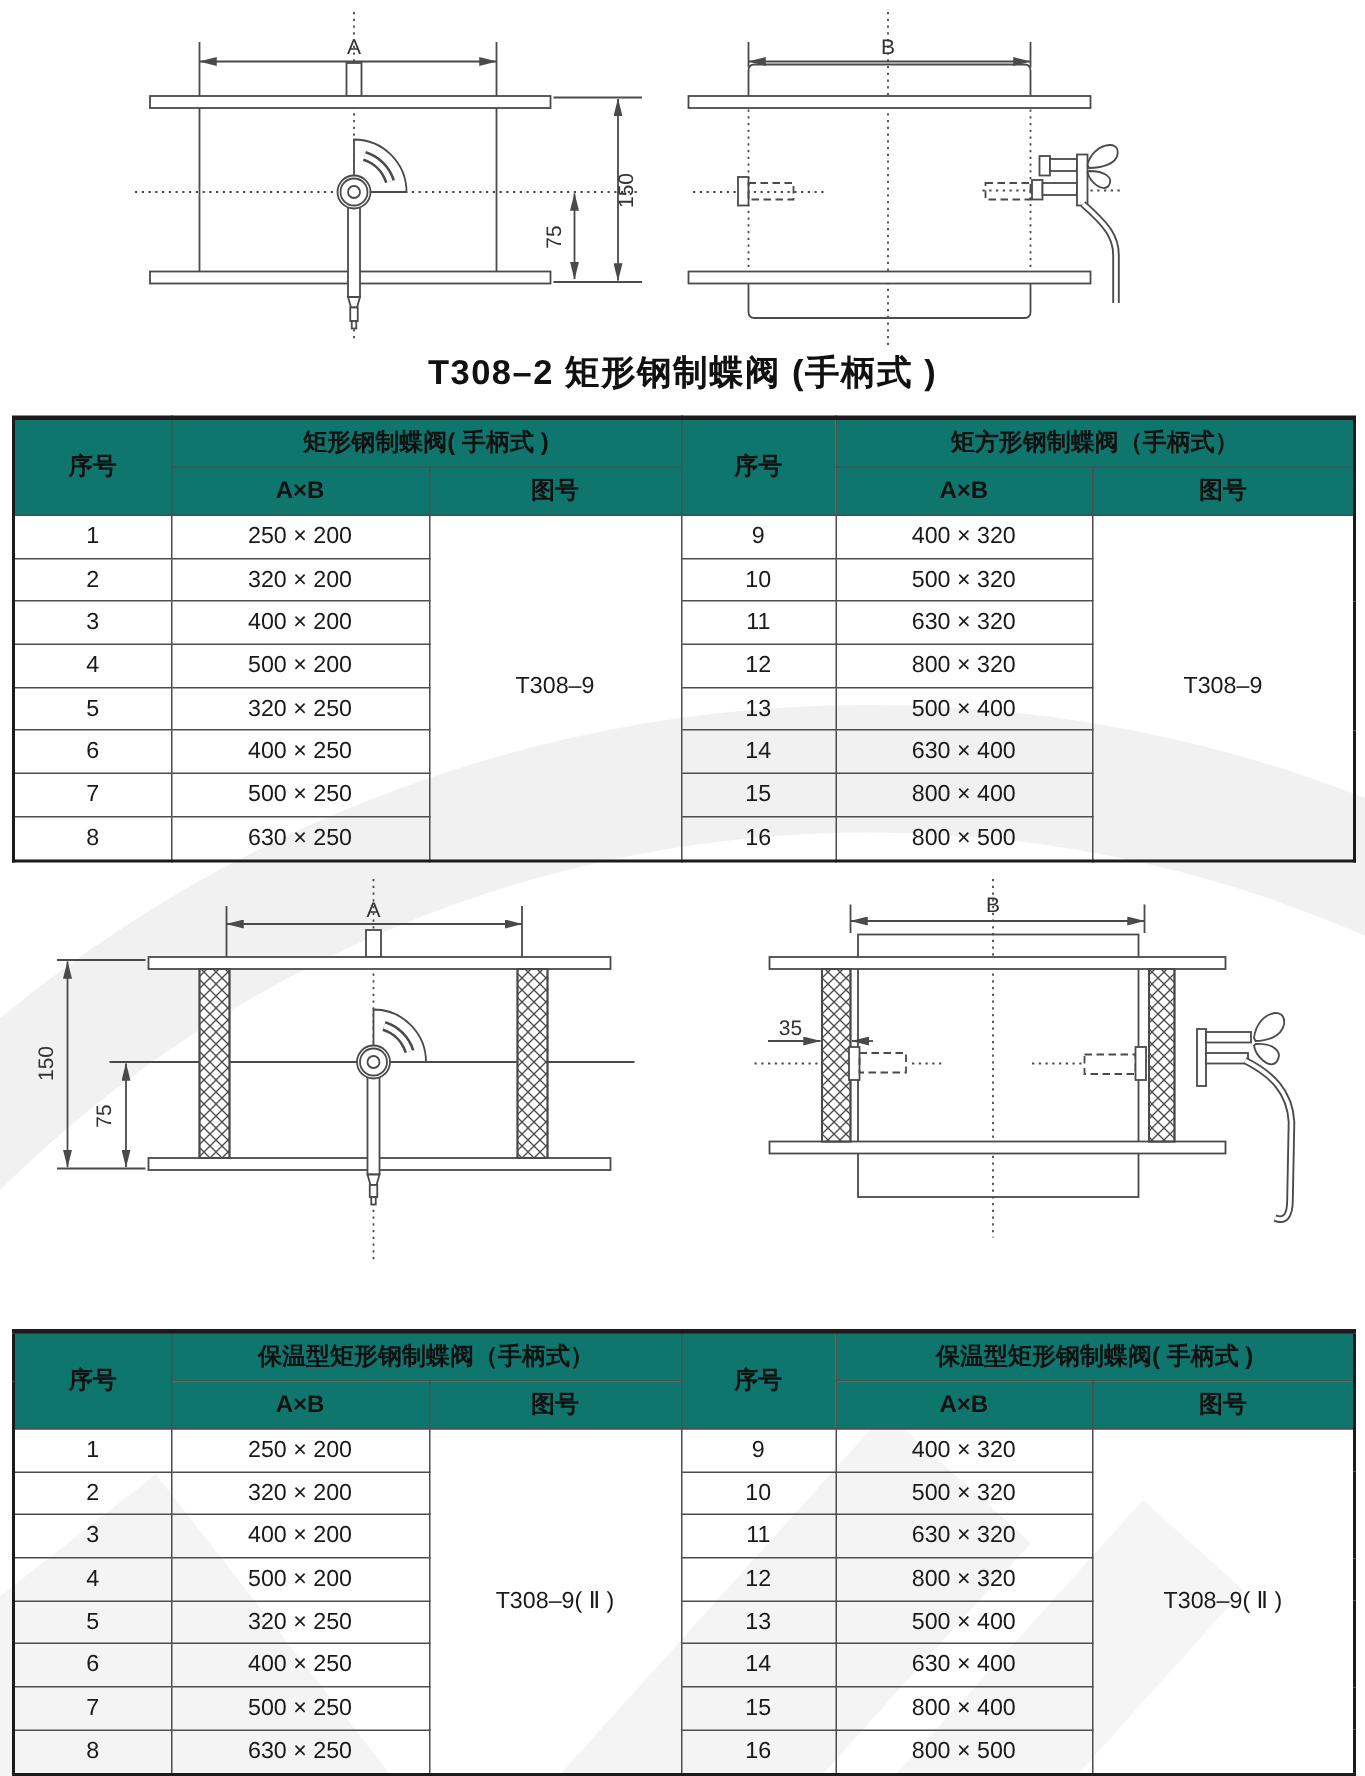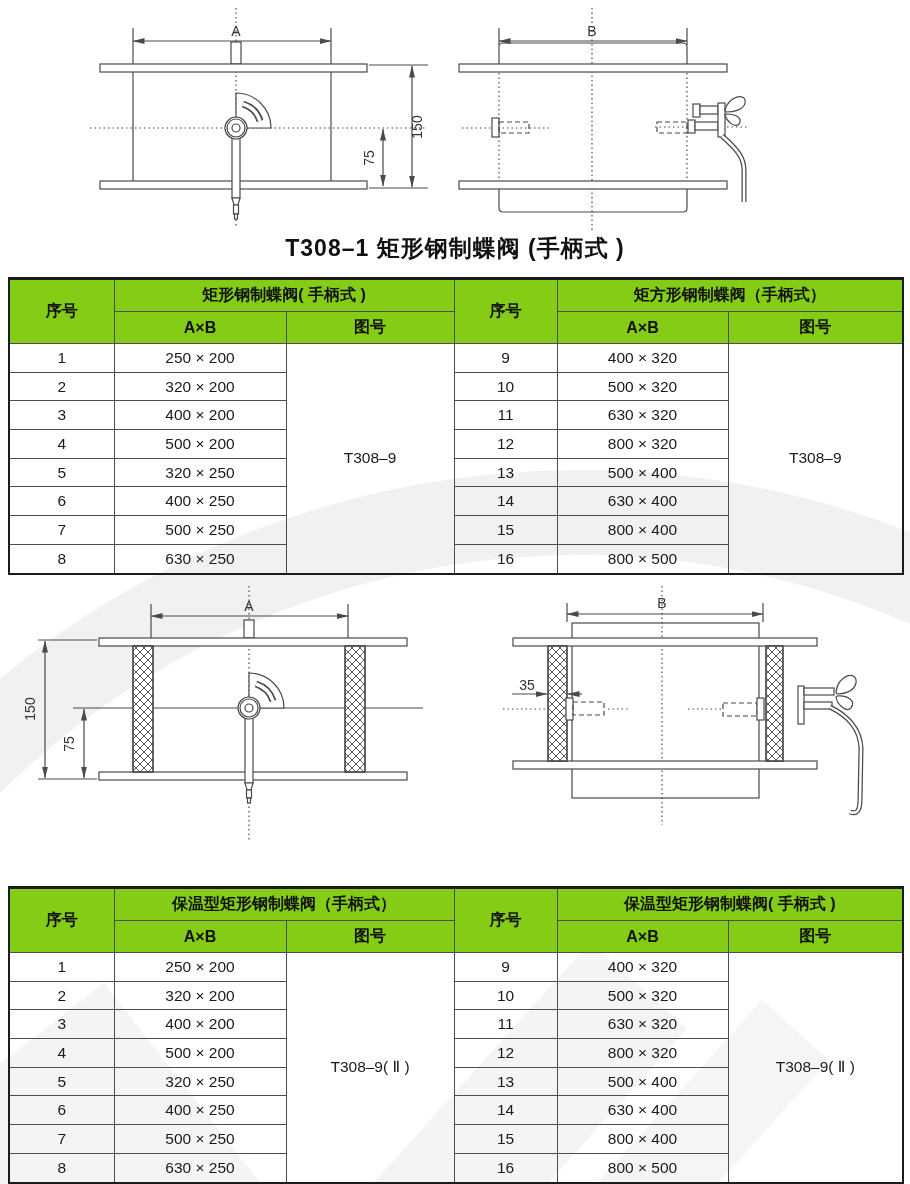--- a/index.html
+++ b/index.html
@@ -19,21 +19,21 @@
   .fig-title{position:absolute;z-index:2;width:100%;text-align:center;font-weight:bold;
              font-size:23px;letter-spacing:1px;color:#111;line-height:34px;}
   #title1{top:231px;}
   #title2{top:845px;padding-right:64px;box-sizing:border-box;}
   table.sizes{position:absolute;left:8px;z-index:2;width:894px;border-collapse:collapse;
               table-layout:fixed;background:transparent;}
   #table1{top:277px;}
   #table2{top:886px;}
   table.sizes{border:2px solid #1b1b1b;border-top-width:3px;}
   table.sizes th,table.sizes td{border:1px solid #4d4d4d;text-align:center;vertical-align:middle;padding:0;}
-  table.sizes th{background:#84cc16;font-size:16px;font-weight:bold;height:31px;color:#111;}
+  table.sizes th{background:#0f766e;font-size:16px;font-weight:bold;height:31px;color:#111;}
   table.sizes td{font-size:15.5px;height:27.7px;background:transparent;}
   .fig-cell{font-size:15.5px;margin-left:16px;}
 </style>
 </head>
 <body>
 
 <div class="page">
 
   <div class="wm wm-arc"></div>
   <div class="wm wm-streak1"></div>
@@ -107,21 +107,21 @@
         <rect x="718" y="103" width="7" height="34" fill="#fff"></rect>
         <path d="M725 110 C728 96 747 92 745 103 C744 110 733 112 726 112 Z" fill="#fff"></path>
         <path d="M726 114 C736 114 743 118 739 124 C735 128 727 122 725 115 Z" fill="#fff"></path>
         <path d="M722 136 C738 150 744 158 744 170 L744 202" stroke-width="5"></path>
         <path d="M722 136 C738 150 744 158 744 170 L744 202" stroke="#fff" stroke-width="2.5"></path>
       </g>
     </g>
     <text x="592" y="36" font-size="14" text-anchor="middle">B</text>
   </svg>
 
-  <div id="title1" class="fig-title">T308–1 矩形钢制蝶阀 (手柄式 )</div>
+  <div id="title1" class="fig-title">T308–2 矩形钢制蝶阀 (手柄式 )</div>
 
   <table id="table1" class="sizes">
     <colgroup>
       <col style="width:105px">
         <col style="width:172px">
         <col style="width:168px">
       <col style="width:103px">
         <col style="width:171px">
         <col style="width:175px">
     </colgroup>

